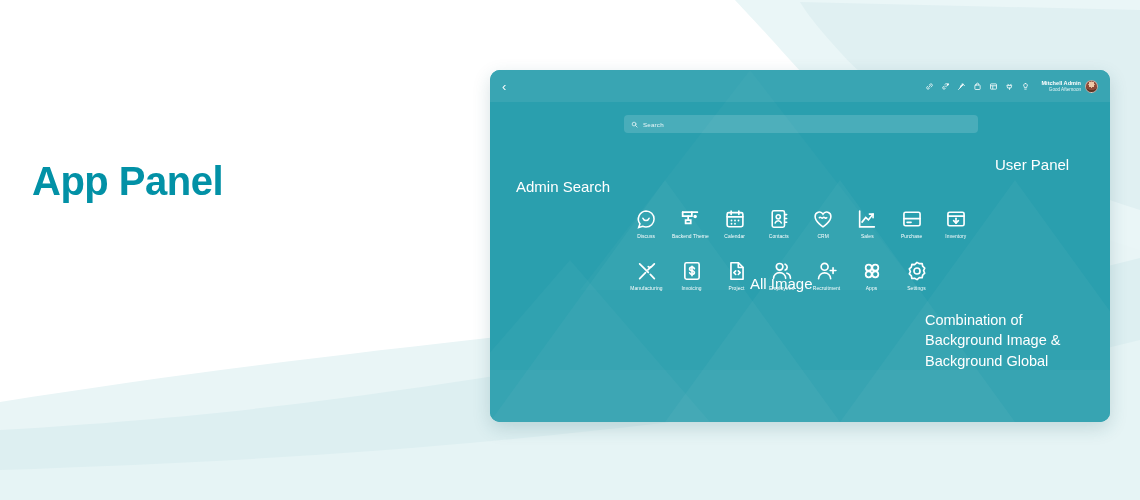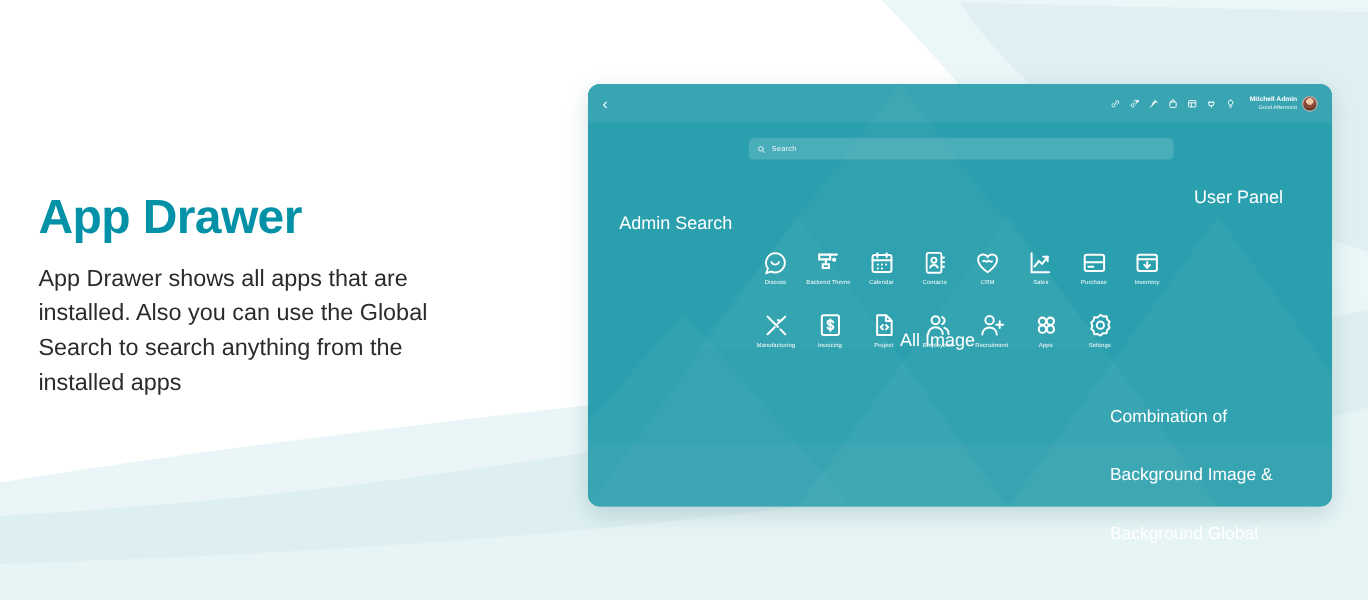--- a/index.html
+++ b/index.html
@@ -74,21 +74,21 @@
   }
   .appicon { width:22px; height:22px; display:block; }
   .applabel {
     color:#ffffff; font-size:4.9px; text-align:center; line-height:1;
     white-space:nowrap; letter-spacing:.1px;
   }
 
   
   .anno { position:absolute; z-index:4; color:#ffffff; }
   .anno-text { font-size:15px; line-height:1.33; white-space:nowrap; }
-  .anno-multiline { font-size:14.5px; line-height:1.4; white-space:nowrap;margin-top:28px; }
+  .anno-multiline { font-size:14.5px; line-height:1.4; white-space:nowrap; }
   .anno-svg { position:absolute; overflow:visible; }
 
   #anno-global-search { left:516px; top:177px; }
   #anno-all-apps { left:750px; top:274px; }
   #anno-user-panel { left:995px; top:155px; }
   #anno-bg { left:925px; top:310px; }
 </style>
 </head>
 <body>
 
@@ -96,22 +96,21 @@
 
   <svg class="bg-waves" viewBox="0 0 1140 500">
     <path d="M0 402 C 190 372 360 352 560 330 C 760 308 950 276 1140 214 L1140 500 L0 500 Z" fill="#e9f5f6"></path>
     <path d="M0 430 C 200 418 330 402 520 372 C 720 340 930 312 1140 258 L1140 500 L0 500 Z" fill="#ddeff1"></path>
     <path d="M0 470 C 230 462 400 452 600 430 C 820 406 980 380 1140 340 L1140 500 L0 500 Z" fill="#e6f4f5"></path>
     <path d="M1140 0 L1140 250 C 980 200 860 140 790 60 C 760 26 742 8 735 0 Z" fill="#eaf6f7"></path>
     <path d="M1140 10 L1140 210 C 1010 168 900 120 840 52 C 818 28 806 12 800 2 Z" fill="#e0f0f2"></path>
   </svg>
 
   <div class="copy">
-    <div class="copy-title">App Drawer</div>
-    <div class="copy-body">App Drawer shows all apps that are installed. Also you can use the Global Search to search anything from the installed apps</div>
+    <div class="copy-title">App Panel</div>
   </div>
 
   <div class="panel">
 
     <svg class="panel-pattern" viewBox="0 0 620 352" preserveAspectRatio="none">
       <rect x="0" y="0" width="620" height="352" fill="#2a9fae"></rect>
       <polygon points="0,352 175,110 350,352" fill="#ffffff" opacity="0.035"></polygon>
       <polygon points="175,352 350,110 525,352" fill="#ffffff" opacity="0.035"></polygon>
       <polygon points="350,352 525,110 700,352" fill="#ffffff" opacity="0.035"></polygon>
       <polygon points="-60,352 80,190 220,352" fill="#ffffff" opacity="0.03"></polygon>

